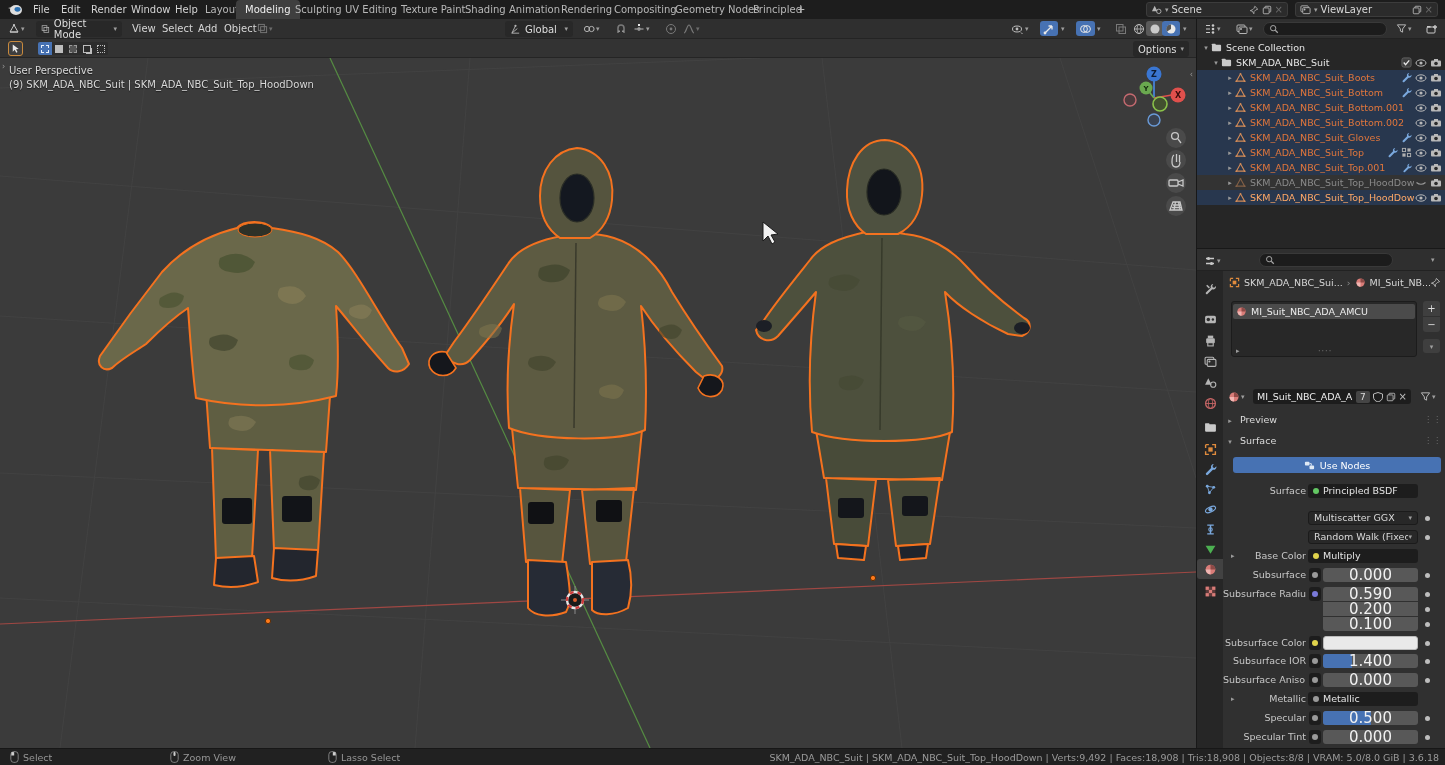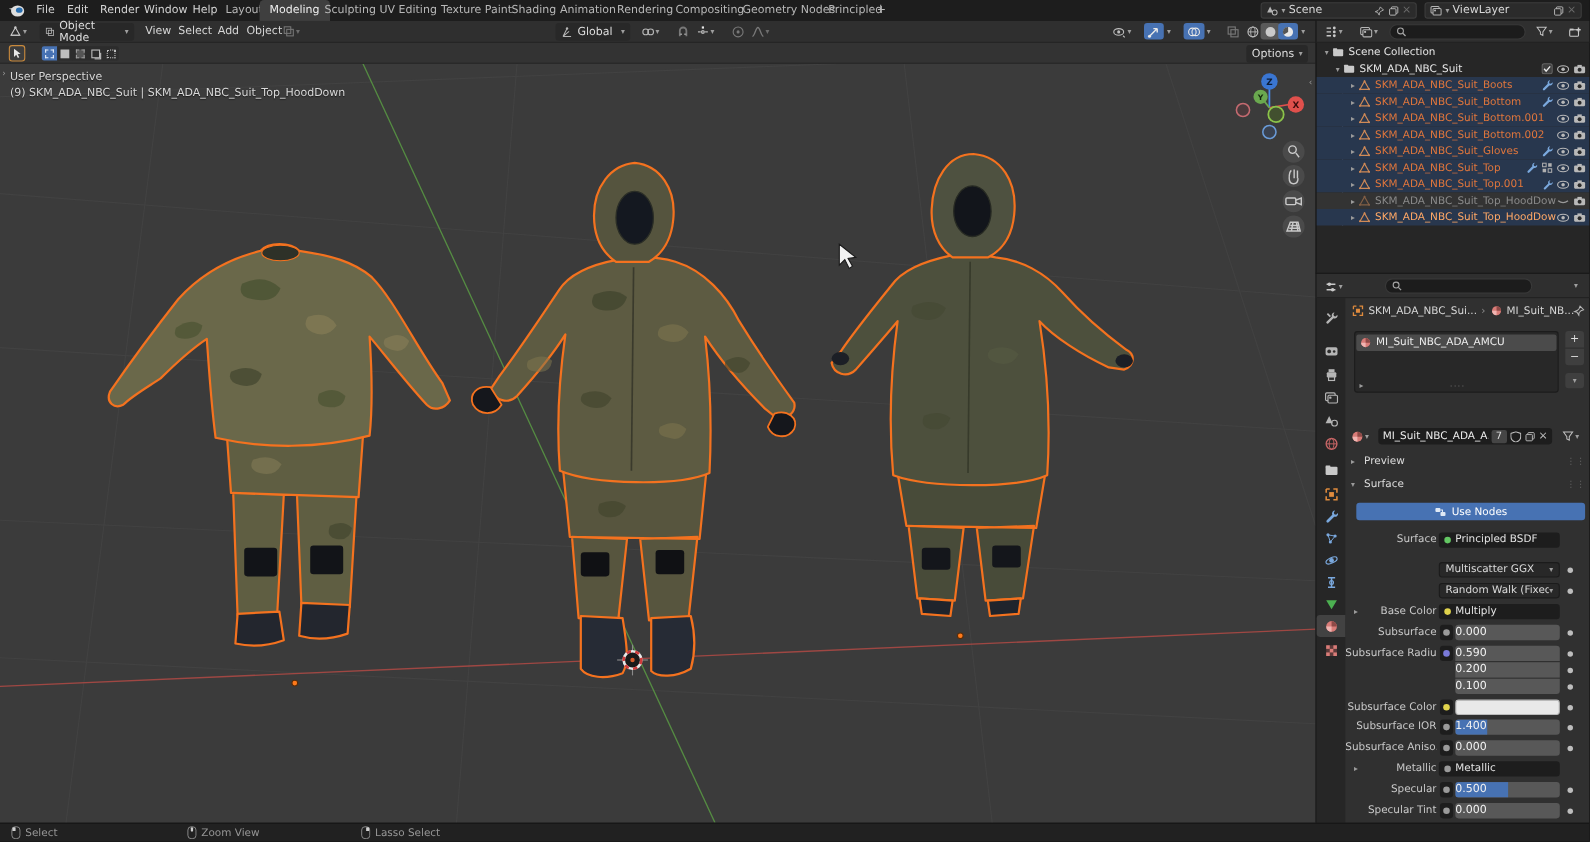--- a/index.html
+++ b/index.html
@@ -51,21 +51,21 @@
 
   
   .props { position:absolute; left:1196px; top:248px; width:249px; height:500px; background:#303030; border-left:1px solid #181818; border-top:1px solid #181818; }
   .pheader { position:absolute; left:0; top:0; width:249px; height:22px; background:#2f2f2f; border-bottom:1px solid #222; }
   .ptabs { position:absolute; left:0; top:22px; width:26px; height:478px; background:#262626; }
   .ptab { position:absolute; left:0; width:26px; height:20px; display:flex; align-items:center; justify-content:center; }
   .ptab.active { background:#424242; border-radius:3px 0 0 3px; }
   .pcontent { position:absolute; left:26px; top:22px; width:223px; height:478px; }
   .plabel { position:absolute; width:83px; text-align:right; font-size:9.5px; color:#c8c8c8; line-height:14px; white-space:nowrap; overflow:hidden; }
   .slider { position:absolute; left:100px; width:95px; height:14px; background:#585858; border-radius:3px; overflow:hidden;
-            color:#f1f1f1; font-size:10px; line-height:14px; }
+            color:#f1f1f1; font-size:15px; text-align:center; line-height:14px; }
   .slider .fill { position:absolute; left:0; top:0; bottom:0; background:#4772b3; }
   .slider .vtxt { position:relative; }
   .darkfield { position:absolute; left:85px; width:110px; height:14px; background:#1d1d1d; border-radius:3px;
                color:#e4e4e4; font-size:9.5px; line-height:14px; display:flex; align-items:center; gap:4px; padding:0 5px; }
   .ddown { position:absolute; left:85px; width:110px; height:14px; background:#282828; border:1px solid #1b1b1b; border-radius:3px;
            color:#dadada; font-size:9.5px; line-height:12px; display:flex; align-items:center; padding:0 5px; }
   .ddown .chev { margin-left:auto; }
   .socket { position:absolute; left:86px; width:12px; height:14px; background:#1d1d1d; border-radius:3px; display:flex; align-items:center; justify-content:center; }
   .dot { width:6px; height:6px; border-radius:50%; }
   .animdot { position:absolute; left:202px; width:5px; height:5px; border-radius:50%; background:#bdbdbd; }
@@ -1113,15 +1113,16 @@
           <use href="#s-mouse-m"></use>
         </svg>
       <span>Zoom View</span>
     </div>
     <div class="hint" style="left:328px">
       <svg class="i" width="9" height="12">
           <use href="#s-mouse-r"></use>
         </svg>
       <span>Lasso Select</span>
     </div>
+    <div class="statsr">SKM_ADA_NBC_Suit | SKM_ADA_NBC_Suit_Top_HoodDown | Verts:9,492 | Faces:18,908 | Tris:18,908 | Objects:8/8 | VRAM: 5.0/8.0 GiB | 3.6.18</div>
   </div>
 
 </div>
 
 </body></html>

